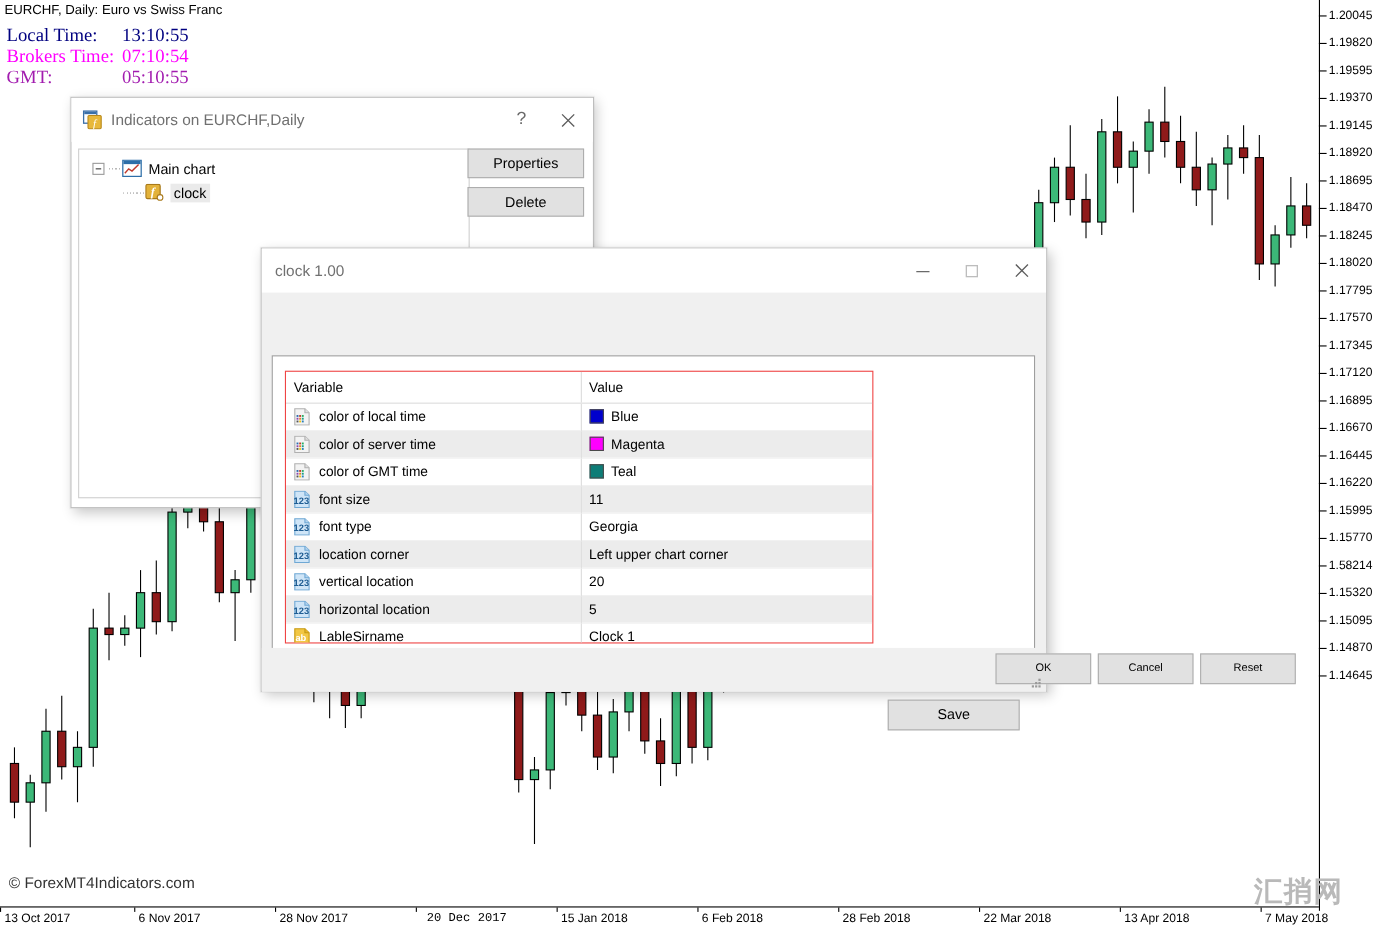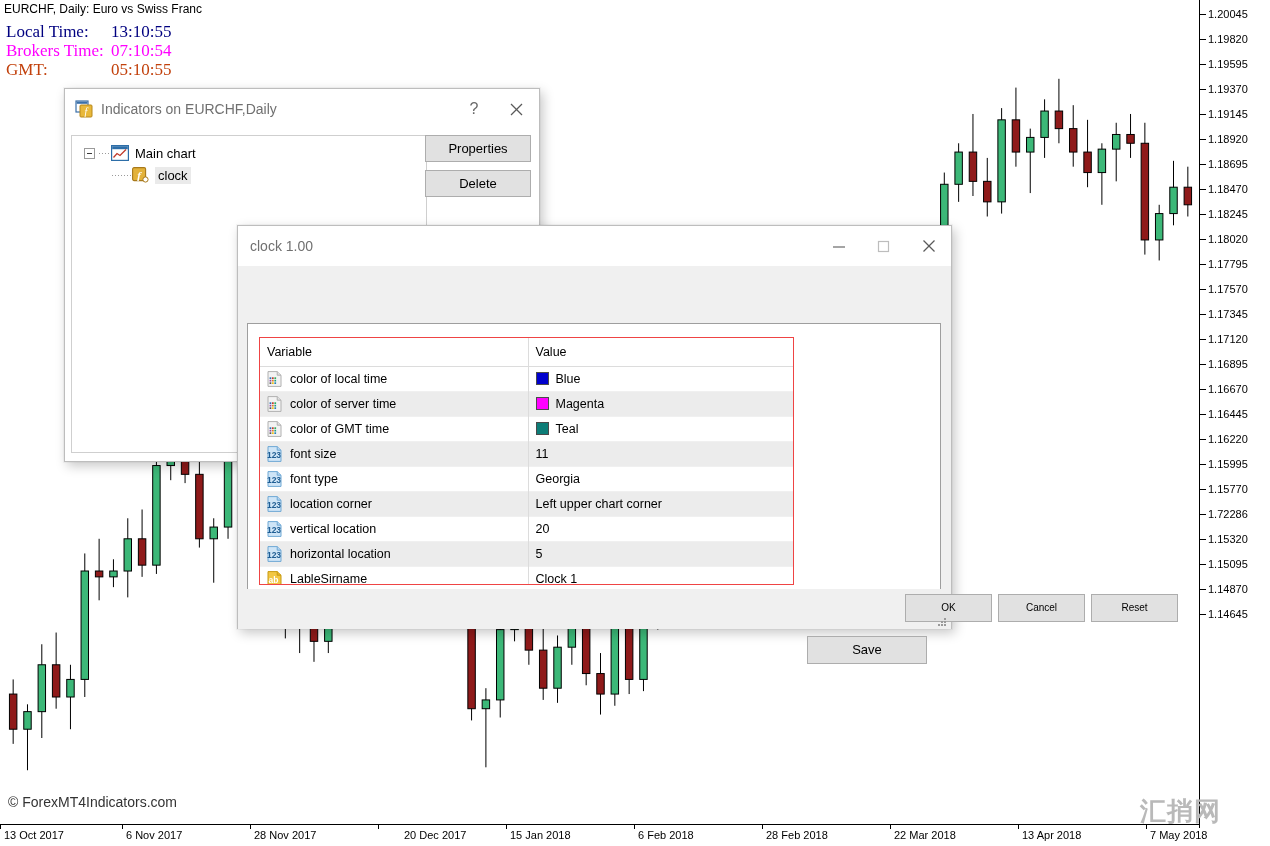--- a/index.html
+++ b/index.html
@@ -27,21 +27,21 @@
     position: absolute; left: 6px; top: 22px;
     font-family: "Liberation Serif", serif;
     line-height: 19px;
     white-space: nowrap;
   }
   .clock-row { position: relative; height: 19px; }
   .clock-label { position: absolute; left: 0; top: 0; font-size: 17px; }
   .clock-value { position: absolute; left: 105px; top: 0; font-size: 17px; }
   .clock-local  { color: #000080; }
   .clock-server { color: #ff00ff; }
-  .clock-gmt    { color: #c2410c; }
+  .clock-gmt    { color: #a21caf; }
 
   
   #price-axis { position: absolute; left: 1199px; top: 0; width: 71px; height: 828px; }
   .price-label {
     position: absolute; left: 9px;
     font-size: 11px; color: #000; white-space: nowrap;
     transform: translateY(-50%);
     font-family: "Liberation Sans", sans-serif;
   }
   .price-tick { position: absolute; left: 0px; width: 7px; height: 1px; background: #000; }
@@ -417,40 +417,40 @@
         <div class="price-label" style="top: 389px;">1.16670</div>
         <div class="price-tick" style="top: 414px;"></div>
         <div class="price-label" style="top: 414px;">1.16445</div>
         <div class="price-tick" style="top: 439px;"></div>
         <div class="price-label" style="top: 439px;">1.16220</div>
         <div class="price-tick" style="top: 464px;"></div>
         <div class="price-label" style="top: 464px;">1.15995</div>
         <div class="price-tick" style="top: 489px;"></div>
         <div class="price-label" style="top: 489px;">1.15770</div>
         <div class="price-tick" style="top: 514px;"></div>
-        <div class="price-label" style="top: 514px;">1.72286</div>
+        <div class="price-label" style="top: 514px;">1.58214</div>
         <div class="price-tick" style="top: 539px;"></div>
         <div class="price-label" style="top: 539px;">1.15320</div>
         <div class="price-tick" style="top: 564px;"></div>
         <div class="price-label" style="top: 564px;">1.15095</div>
         <div class="price-tick" style="top: 589px;"></div>
         <div class="price-label" style="top: 589px;">1.14870</div>
         <div class="price-tick" style="top: 614px;"></div>
         <div class="price-label" style="top: 614px;">1.14645</div>
       </div>
 
     <div id="time-axis">
         <div class="date-tick" style="left: 0px;"></div>
         <div class="date-label" style="left: 4px;">13 Oct 2017</div>
         <div class="date-tick" style="left: 122px;"></div>
         <div class="date-label" style="left: 126px;">6 Nov 2017</div>
         <div class="date-tick" style="left: 250px;"></div>
         <div class="date-label" style="left: 254px;">28 Nov 2017</div>
         <div class="date-tick" style="left: 378px;"></div>
-        <div class="date-label" style="left: 404px;">20 Dec 2017</div>
+        <div class="date-label" style="left: 388px; font-family: Liberation Mono, monospace;">20 Dec 2017</div>
         <div class="date-tick" style="left: 506px;"></div>
         <div class="date-label" style="left: 510px;">15 Jan 2018</div>
         <div class="date-tick" style="left: 634px;"></div>
         <div class="date-label" style="left: 638px;">6 Feb 2018</div>
         <div class="date-tick" style="left: 762px;"></div>
         <div class="date-label" style="left: 766px;">28 Feb 2018</div>
         <div class="date-tick" style="left: 890px;"></div>
         <div class="date-label" style="left: 894px;">22 Mar 2018</div>
         <div class="date-tick" style="left: 1018px;"></div>
         <div class="date-label" style="left: 1022px;">13 Apr 2018</div>

